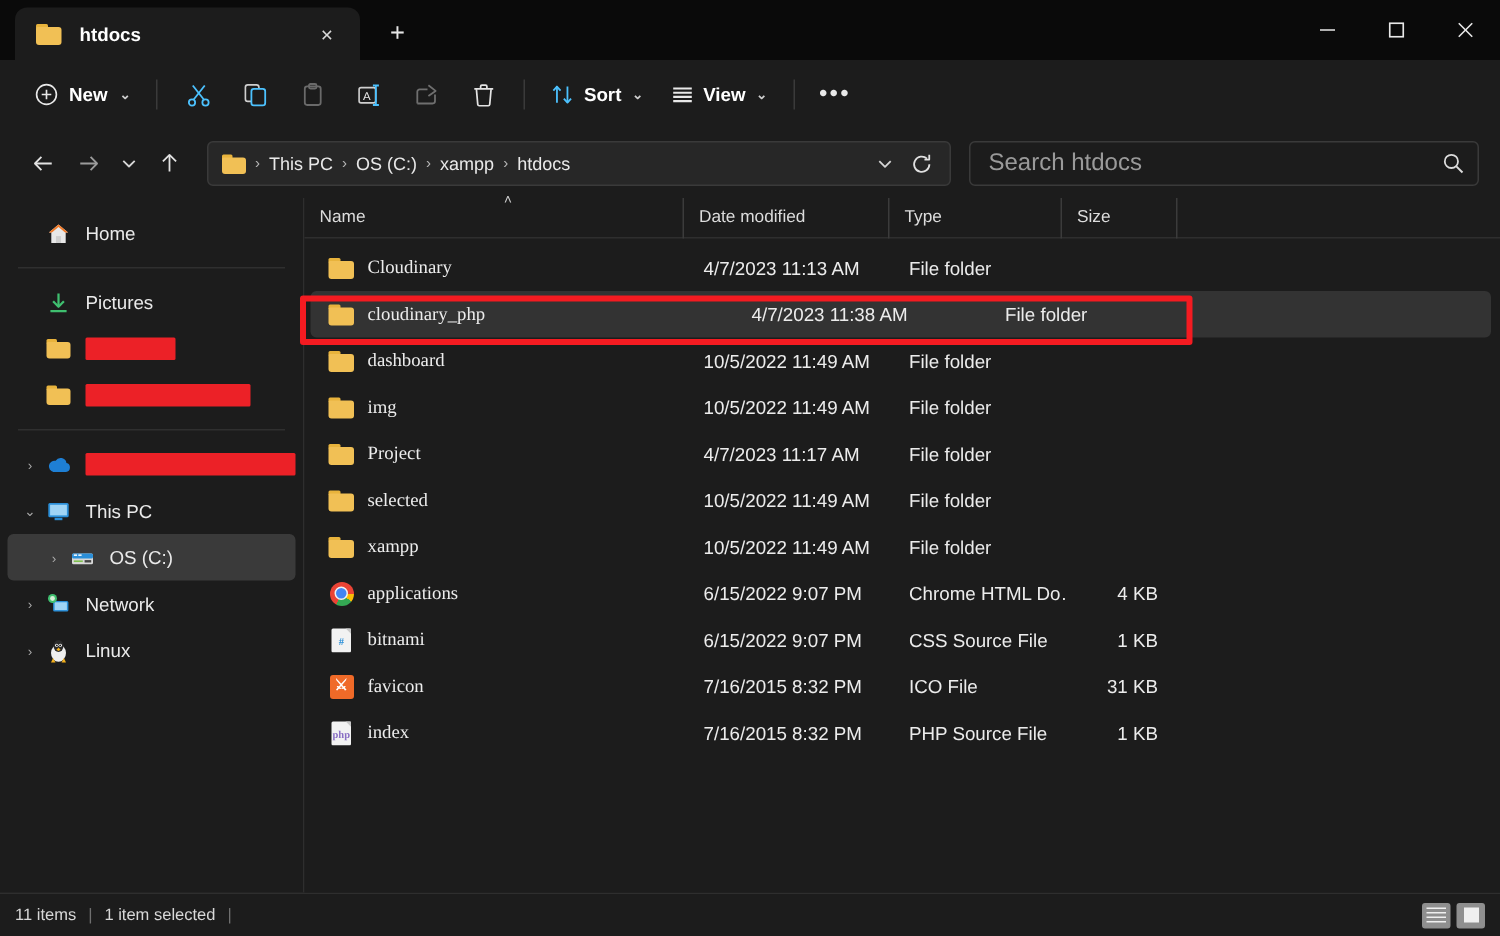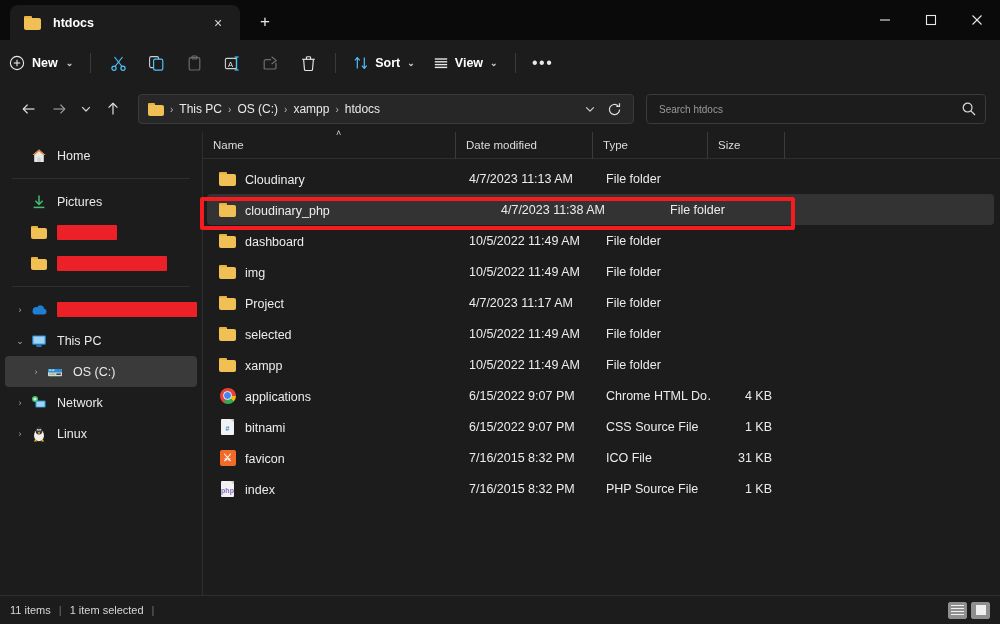--- a/index.html
+++ b/index.html
@@ -59,21 +59,21 @@
     width: 46px; height: 40px; display: flex; align-items: center; justify-content: center;
     color: #e8e8e8;
   }
   .wc svg { display:block; }
 
   
   .toolbar {
     height: 46px; flex: 0 0 46px;
     background: #1c1c1c;
     display: flex; align-items: center;
-    padding: 0 0;
+    padding: 0 14px;
     gap: 0px;
     text-align: right;
   }
   .tb-new {
     display: flex; align-items: center; gap: 7px;
     height: 32px; padding: 0 9px; border-radius: 4px;
     color: #fff; font-size: 12.5px; font-weight: bold;
   }
   .tb-btn {
     width: 38px; height: 32px; border-radius: 4px;
@@ -120,21 +120,21 @@
   .crumb-sep { color:#b5b5b5; font-size:10px; padding: 0 2px; }
   .crumb-drop { width:22px; height:24px; display:flex; align-items:center; justify-content:center; color:#d8d8d8; font-size:10px;}
   .refresh { width:26px;height:26px;display:flex;align-items:center;justify-content:center;color:#e0e0e0;}
   .searchbox {
     width: 340px; height: 30px;
     background: #1c1c1c; border: 1px solid #3a3a3a; border-radius: 4px;
     display: flex; align-items: center; padding: 0 8px 0 12px;
   }
   .searchbox input {
     flex:1; background: transparent; border:0; outline:0;
-    color: #e6e6e6; font-size: 10px; font-family: inherit;
+    color: #e6e6e6; font-size: 16px; font-family: inherit;
   }
   .searchbox input::placeholder { color:#9a9a9a; }
 
   
   .body { flex: 1; display: flex; min-height: 0; background:#1c1c1c; }
 
   
   .sidebar {
     width: 203px; flex: 0 0 203px;
     background: #1c1c1c;
@@ -186,21 +186,21 @@
     color: #d2d2d2; font-size: 9px;
   }
   .rows { flex: 1; overflow: hidden; padding-top: 4px; }
   .row {
     height: 31px; display: flex; align-items: center;
     color: #ececec; font-size: 12.5px;
     margin: 0 6px 0 4px; border-radius: 4px;
   }
   .row.selected { background: #333333; gap: 32px; }
   .cell { padding-left: 10px; white-space: nowrap; overflow: hidden; }
-  .cell-name { width: 252px; flex: 0 0 252px; display: flex; align-items: flex-end; gap: 9px; padding-left: 12px;}
+  .cell-name { width: 252px; flex: 0 0 252px; display: flex; align-items: center; gap: 9px; padding-left: 12px; font-family: Liberation Serif, serif;}
   .cell-date { width: 137px; flex: 0 0 137px; }
   .cell-type { width: 115px; flex: 0 0 115px; }
   .cell-size { width: 77px; flex: 0 0 77px; text-align: right; padding-right: 16px; padding-left: 0; }
 
   .ficon { width: 17px; height: 17px; flex:0 0 17px; position: relative; display:flex; align-items:center; justify-content:center;}
   .ficon .f-ico { width:17px; height:14px; }
   .ficon .f-ico::before { width:8px; }
   .ficon .f-ico::after { width:17px; height:12px; }
 
   .doc {

